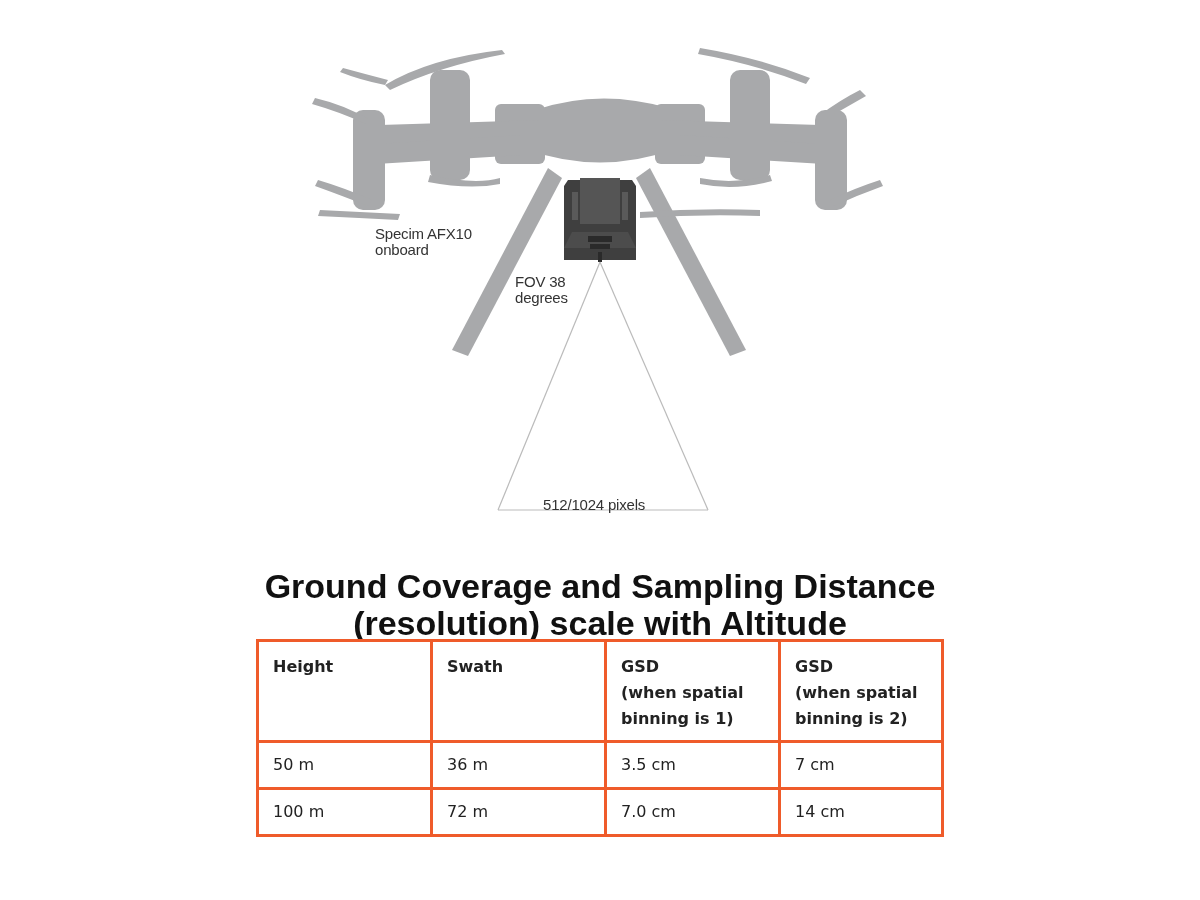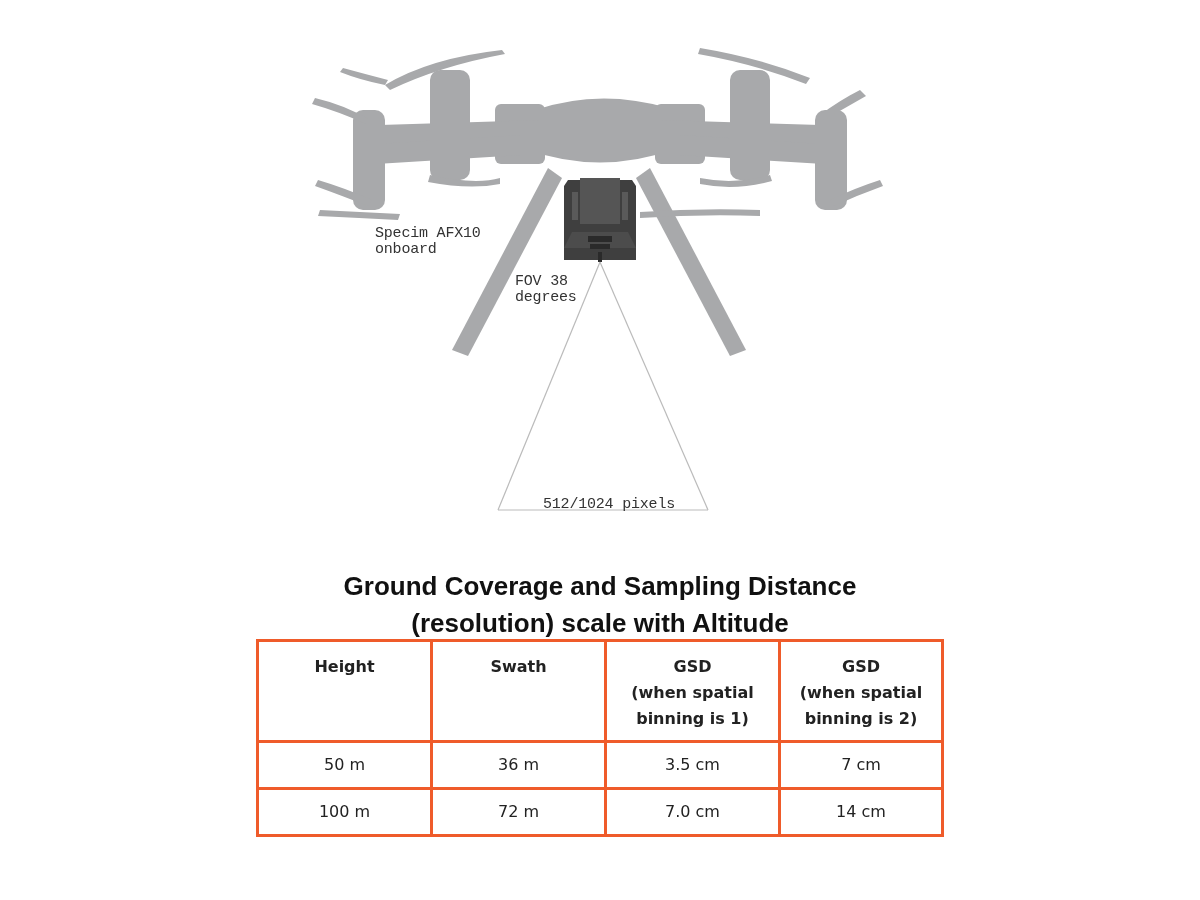--- a/index.html
+++ b/index.html
@@ -1,21 +1,21 @@
 <!DOCTYPE html>
 <html><head>
 <meta charset="utf-8">
 <style>
   html, body { margin: 0; padding: 0; background: #ffffff; }
   body { width: 1200px; height: 900px; position: relative; overflow: hidden; font-family: "DejaVu Sans", sans-serif; }
   .drone-svg { position: absolute; left: 0; top: 0; width: 1200px; height: 560px; }
-  .label { position: absolute; color: #333333; font-family: Liberation Mono, monospace; font-size: 15px; line-height: 16px; letter-spacing: -0.2px; }
-  .title { position: absolute; left: 0; top: 568px; width: 1200px; text-align: center; font-family: "Liberation Sans", sans-serif; font-weight: bold; font-size: 26px; line-height: 37px; color: #111111; }
+  .label { position: absolute; color: #333333; font-family: Liberation Sans, sans-serif; font-size: 15px; line-height: 16px; letter-spacing: -0.2px; }
+  .title { position: absolute; left: 0; top: 568px; width: 1200px; text-align: center; font-family: "Liberation Sans", sans-serif; font-weight: bold; font-size: 34px; line-height: 37px; color: #111111; }
   .spec-table { position: absolute; left: 256px; top: 639px; width: 688px; border-collapse: collapse; font-family: "DejaVu Sans", sans-serif; font-size: 16px; color: #222222; }
-  .spec-table td, .spec-table th { border: 3px solid #ef5b2a; text-align: center; vertical-align: top; padding: 12px 14px 8px 14px; font-weight: normal; line-height: 26px; }
+  .spec-table td, .spec-table th { border: 3px solid #ef5b2a; text-align: left; vertical-align: top; padding: 12px 14px 8px 14px; font-weight: normal; line-height: 26px; }
   .spec-table th { height: 72px; font-weight: bold; }
   .spec-table th .sub { font-weight: bold; display: block; }
   .spec-table td { height: 26px; padding-top: 9px; padding-bottom: 9px; }
 </style>
 </head>
 <body>
 
 <svg class="drone-svg" viewBox="0 0 1200 560" xmlns="http://www.w3.org/2000/svg">
   <g fill="#a8a9ab">
 

